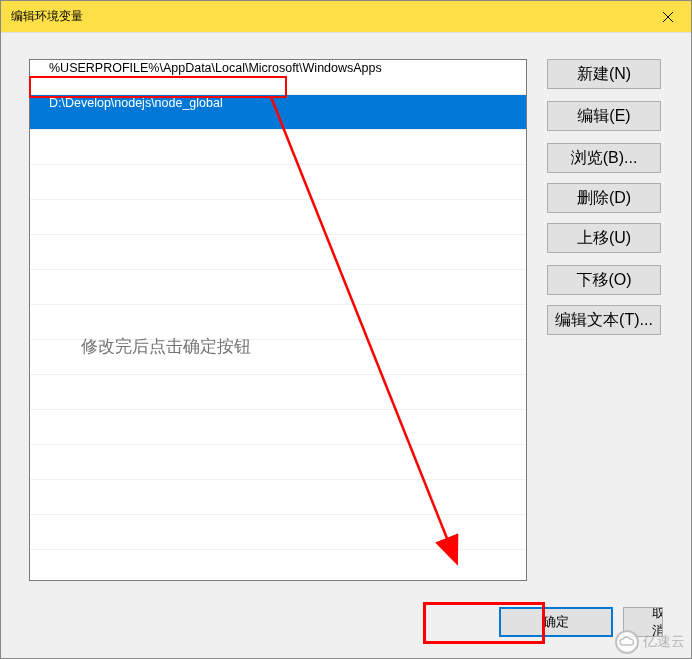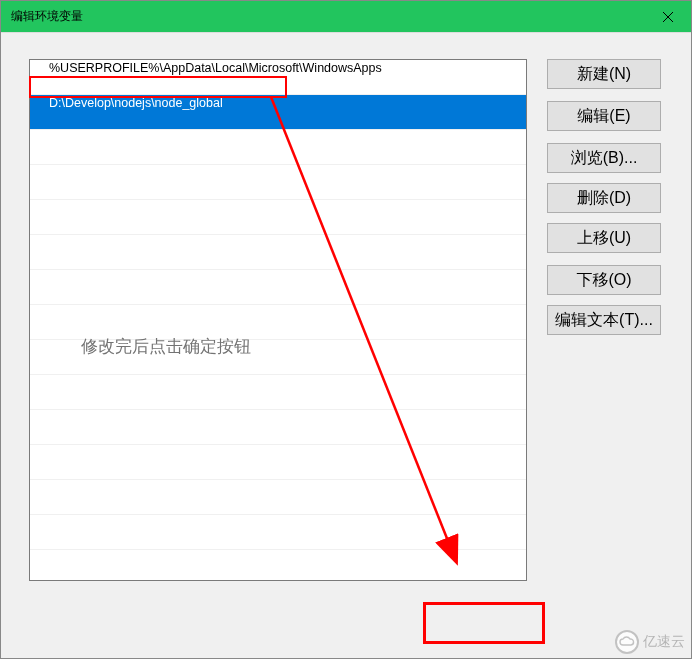--- a/index.html
+++ b/index.html
@@ -17,21 +17,21 @@
     }
     .window {
       width: 692px;
       height: 659px;
       background: #f0f0f0;
       border: 1px solid #888;
       position: relative;
     }
     .titlebar {
       height: 32px;
-      background: #22c55e;
+      background: #fde047;
       display: flex;
       align-items: center;
       justify-content: space-between;
       padding-left: 10px;
       border-bottom: 1px solid #ddd;
     }
     .titlebar-title {
       font-size: 12px;
       color: #000;
     }
@@ -219,20 +219,24 @@
       <button class="win-btn" style="margin-top:12px">编辑(E)</button>
       <button class="win-btn" style="margin-top:12px">浏览(B)...</button>
       <button class="win-btn" style="margin-top:0">删除(D)</button>
       <button class="win-btn gap-med">上移(U)</button>
       <button class="win-btn" style="margin-top:12px">下移(O)</button>
       <button class="win-btn gap-med">编辑文本(T)...</button>
     </div>
 
   </div>
 
+  <div class="bottom-buttons">
+    <button class="bottom-btn primary">确定</button>
+    <button class="bottom-btn" style="width:40px; overflow:hidden; justify-content:flex-start; padding-left:28px;">取消</button>
+  </div>
 
   <div class="highlight-box" style="top:75px; left:28px; width:258px; height:22px;"></div>
 
   <svg class="arrow-svg" style="top:90px; left:260px; width:230px; height:490px;">
     <defs>
       <marker id="arrowhead" markerWidth="12" markerHeight="10" refX="10" refY="5" orient="auto">
         <polygon points="0 0, 12 5, 0 10" fill="#ff0000"></polygon>
       </marker>
     </defs>
     <line x1="10" y1="6" x2="195" y2="470" stroke="#ff0000" stroke-width="2.5" marker-end="url(#arrowhead)"></line>

